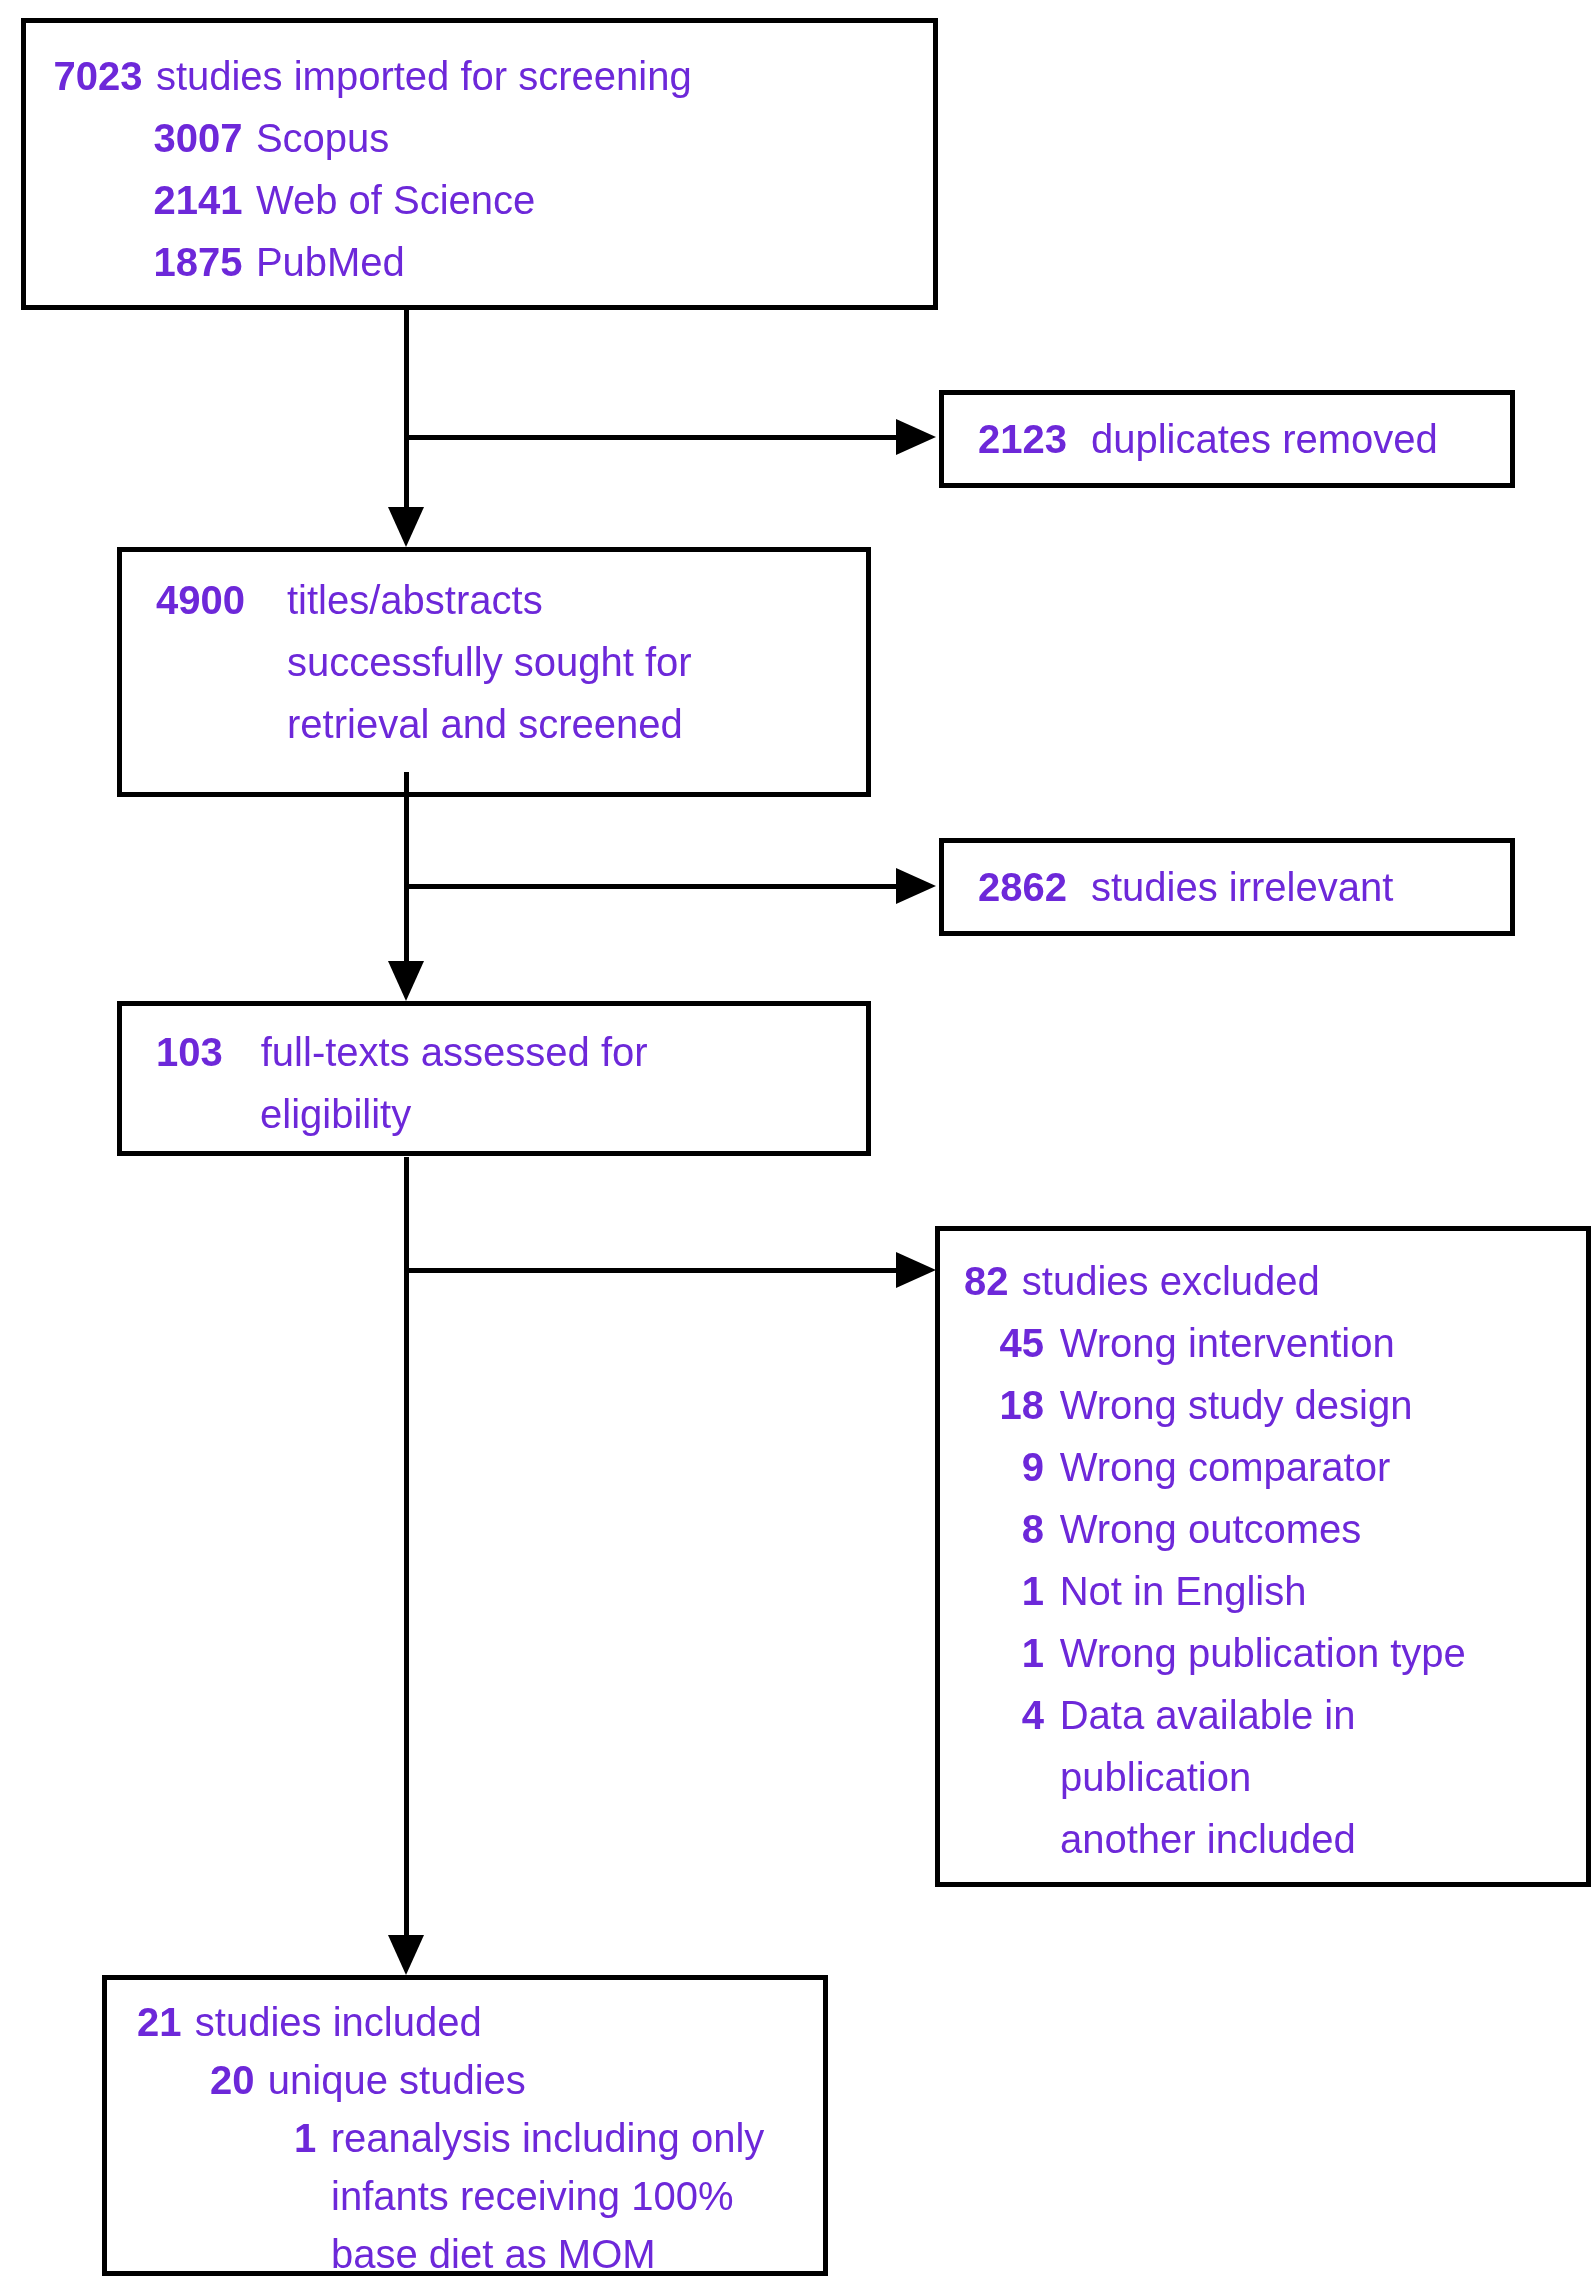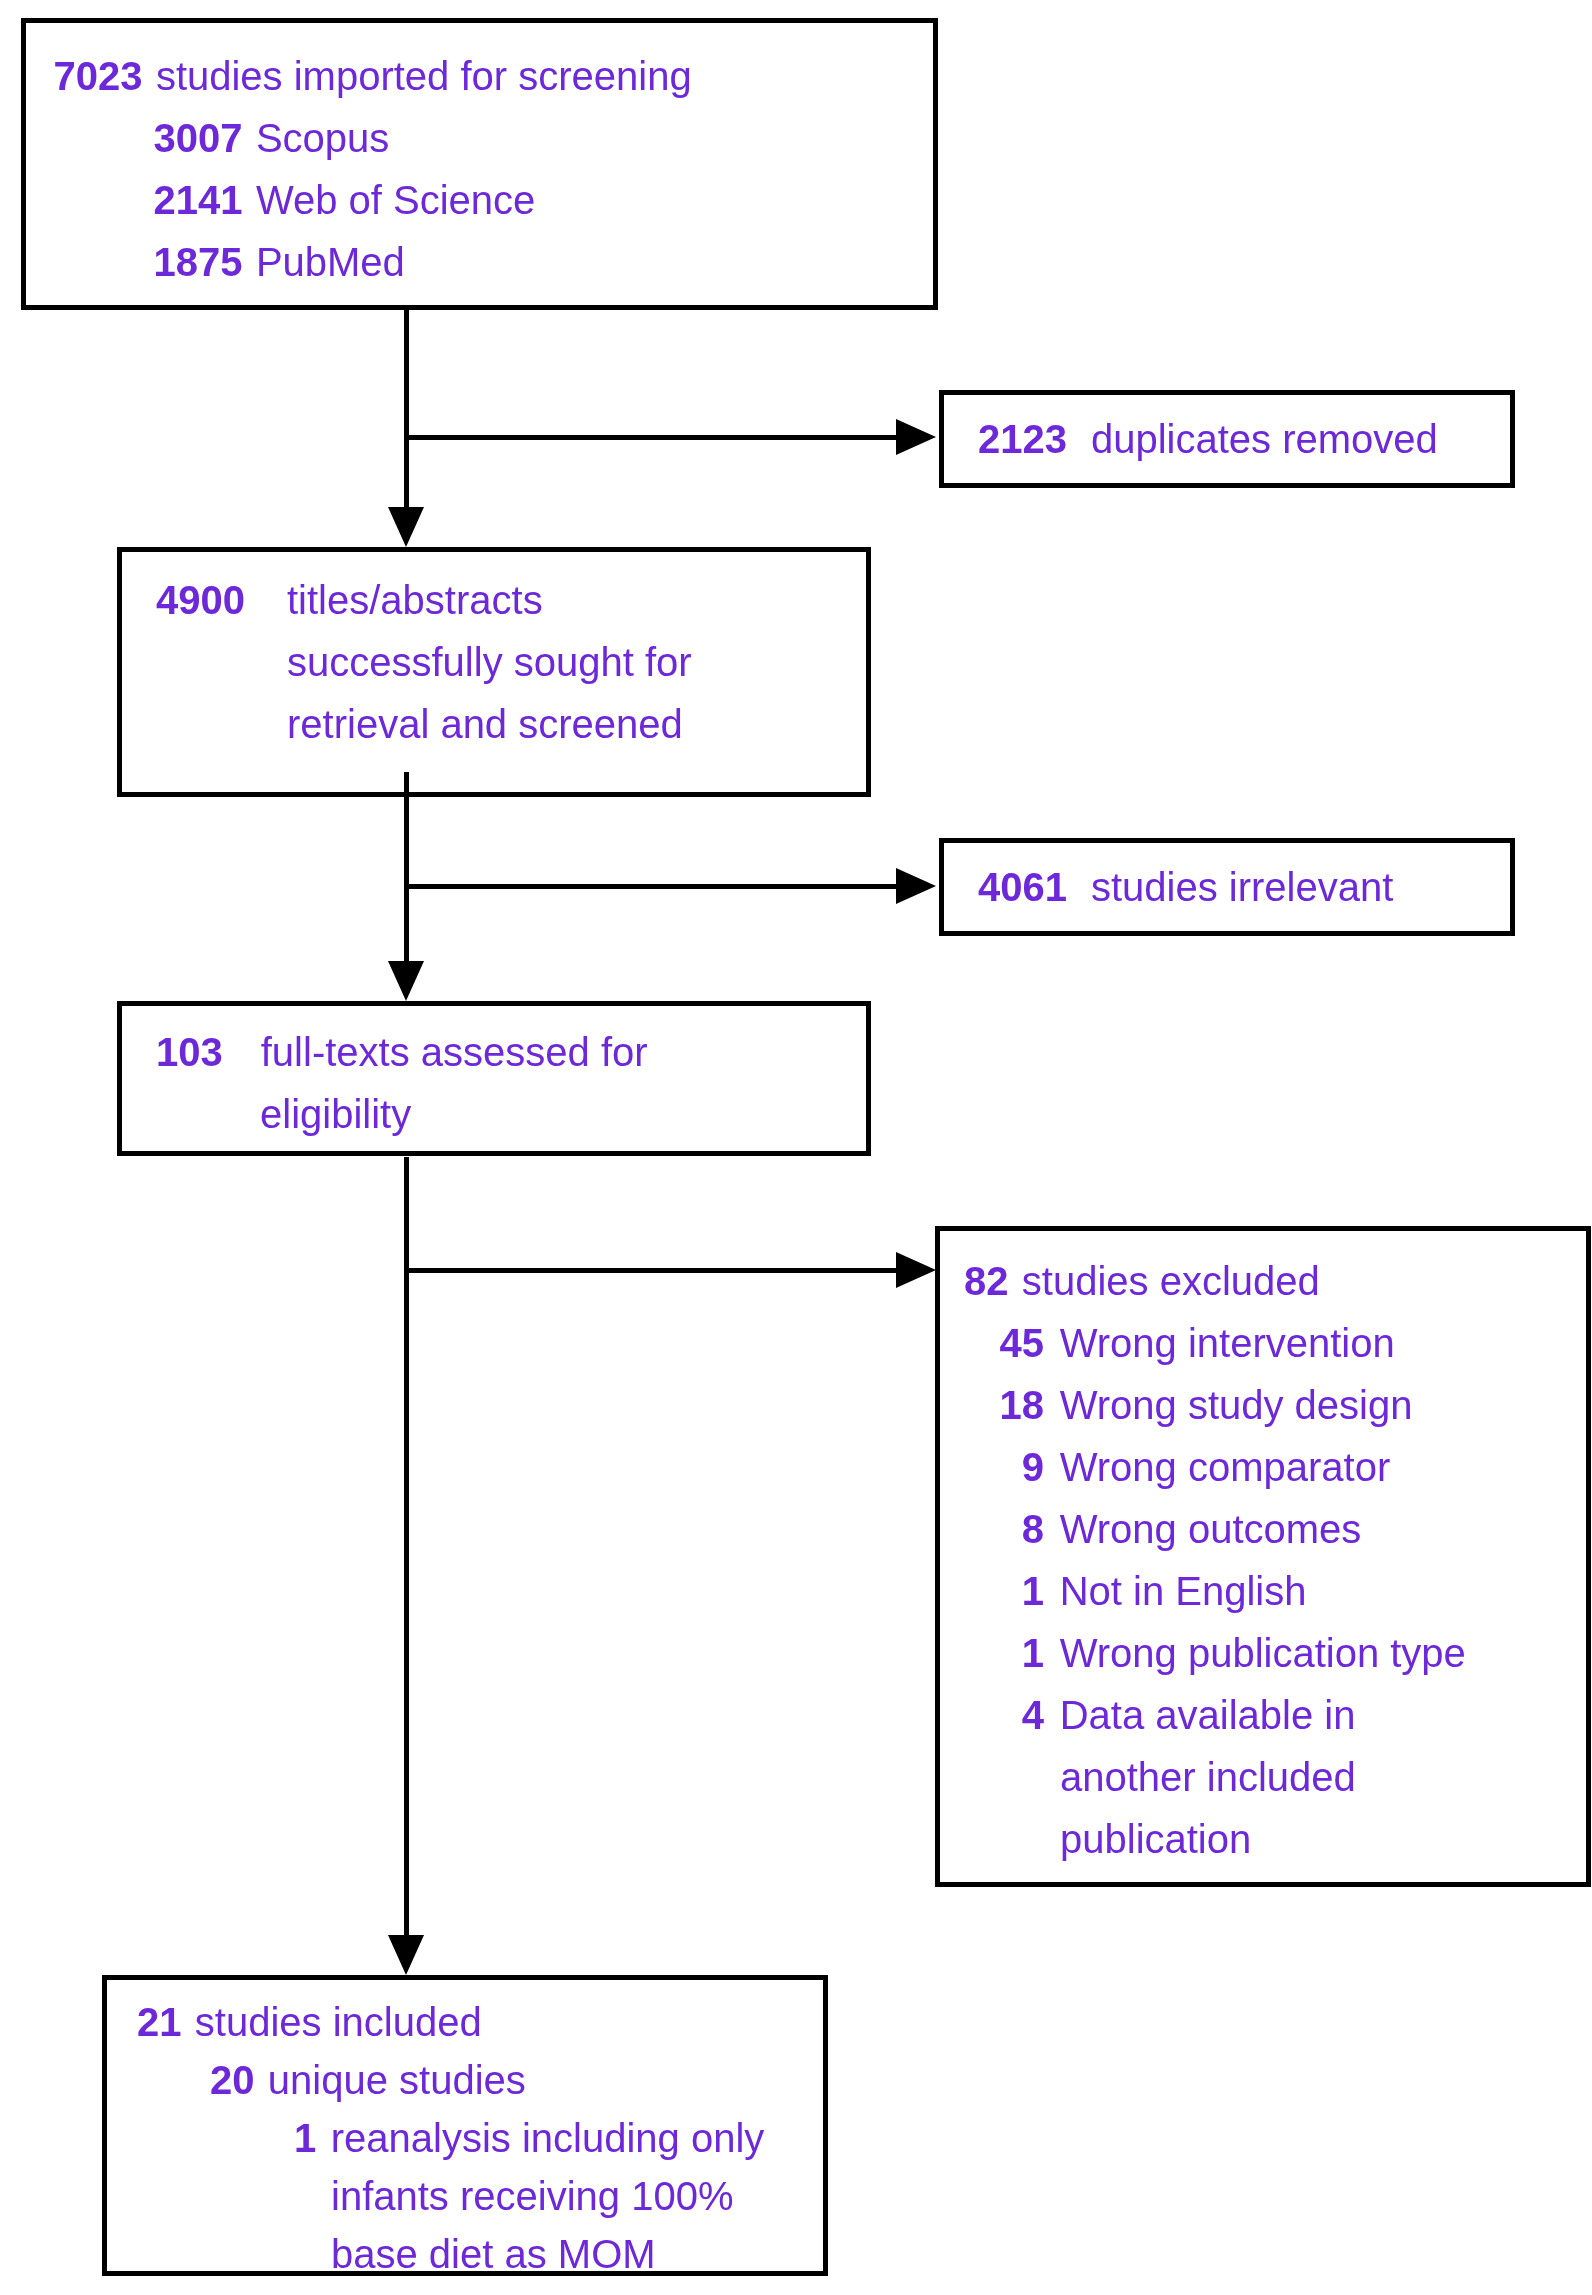--- a/index.html
+++ b/index.html
@@ -122,21 +122,21 @@
     <div class="cont">successfully sought for</div>
     <div class="cont">retrieval and screened</div>
   </div>
 
   <div class="vline v2"></div>
   <div class="arrow-down a-v2"></div>
   <div class="hline h2"></div>
   <div class="arrow-right a-h2"></div>
 
   <div class="box side-box box-irrelevant">
-    <span class="num">4061</span>
+    <span class="num">2862</span>
     <span>studies irrelevant</span>
   </div>
 
   <div class="box box-fulltext">
     <div class="row lead">
       <span class="num">103</span>
       <span>full-texts assessed for</span>
     </div>
     <div class="cont">eligibility</div>
   </div>
@@ -172,22 +172,22 @@
       <span>Not in English</span>
     </div>
     <div class="reason">
       <span class="num rnum">1</span>
       <span>Wrong publication type</span>
     </div>
     <div class="reason">
       <span class="num rnum">4</span>
       <span>Data available in</span>
     </div>
+    <div class="cont">publication</div>
     <div class="cont">another included</div>
-    <div class="cont">publication</div>
   </div>
 
   <div class="box box-included">
     <div class="row">
       <span class="num">21</span>
       <span>studies included</span>
     </div>
     <div class="row unique-row">
       <span class="num">20</span>
       <span>unique studies</span>

